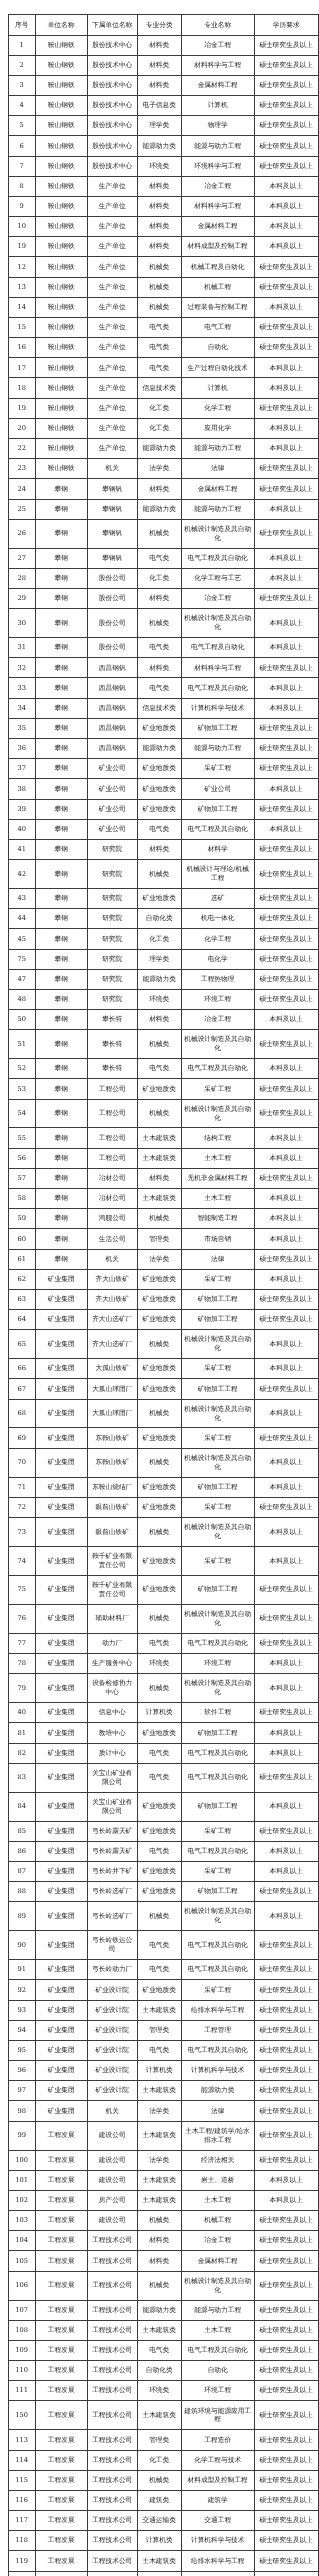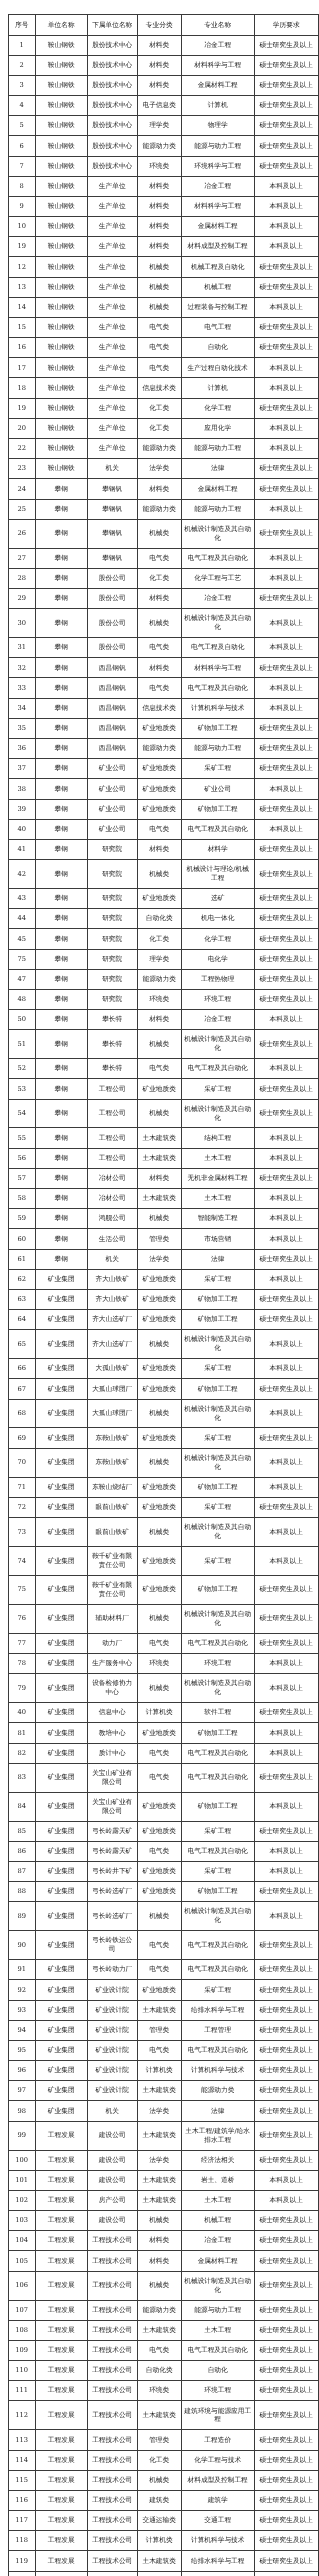--- a/index.html
+++ b/index.html
@@ -928,21 +928,21 @@
         </tr>
         <tr>
           <td>111</td>
           <td>工程发展</td>
           <td>工程技术公司</td>
           <td>环境类</td>
           <td>环境工程</td>
           <td>硕士研究生及以上</td>
         </tr>
         <tr>
-          <td>112</td>
+          <td>150</td>
           <td>工程发展</td>
           <td>工程技术公司</td>
           <td>土木建筑类</td>
           <td>建筑环境与能源应用工程</td>
           <td>硕士研究生及以上</td>
         </tr>
         <tr>
           <td>113</td>
           <td>工程发展</td>
           <td>工程技术公司</td>

